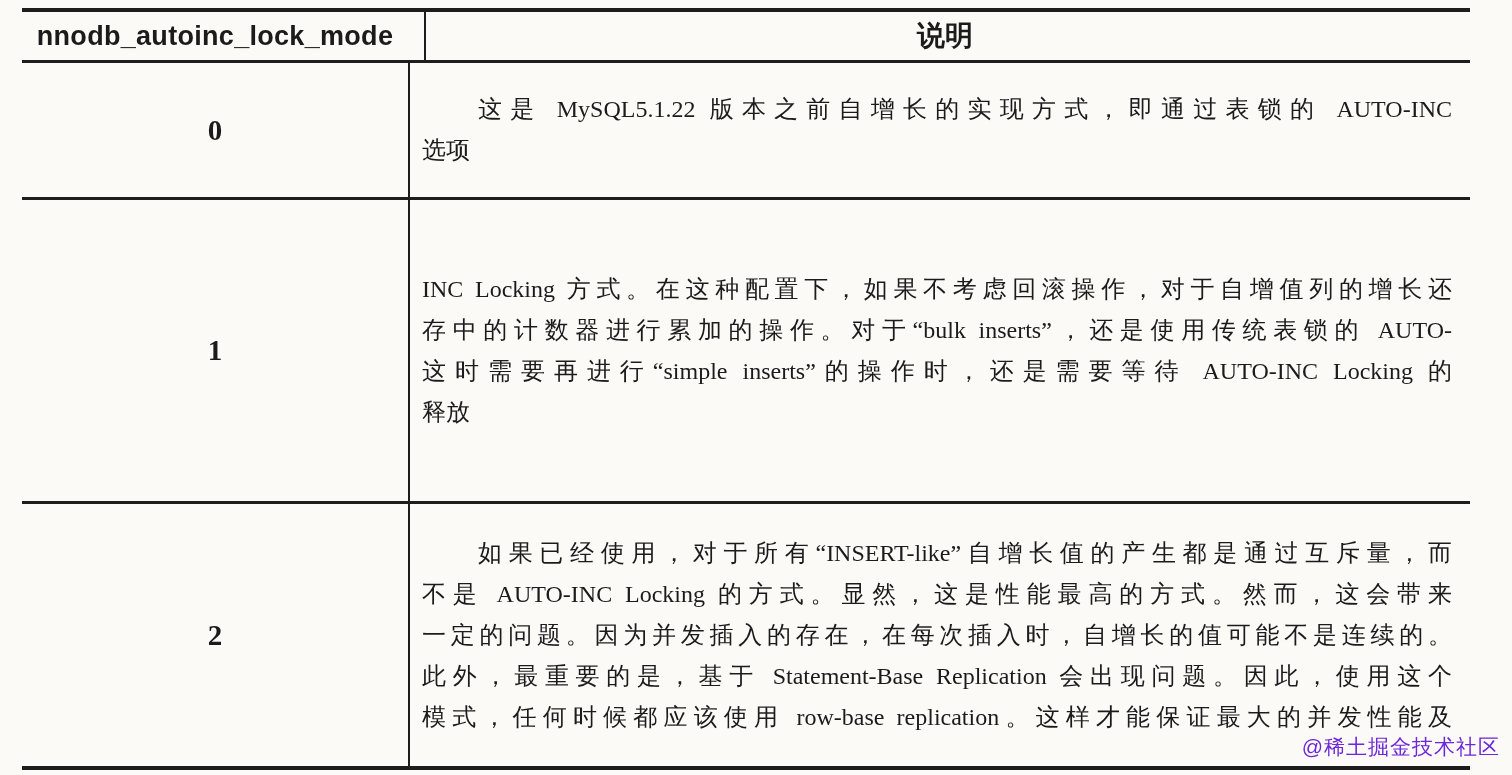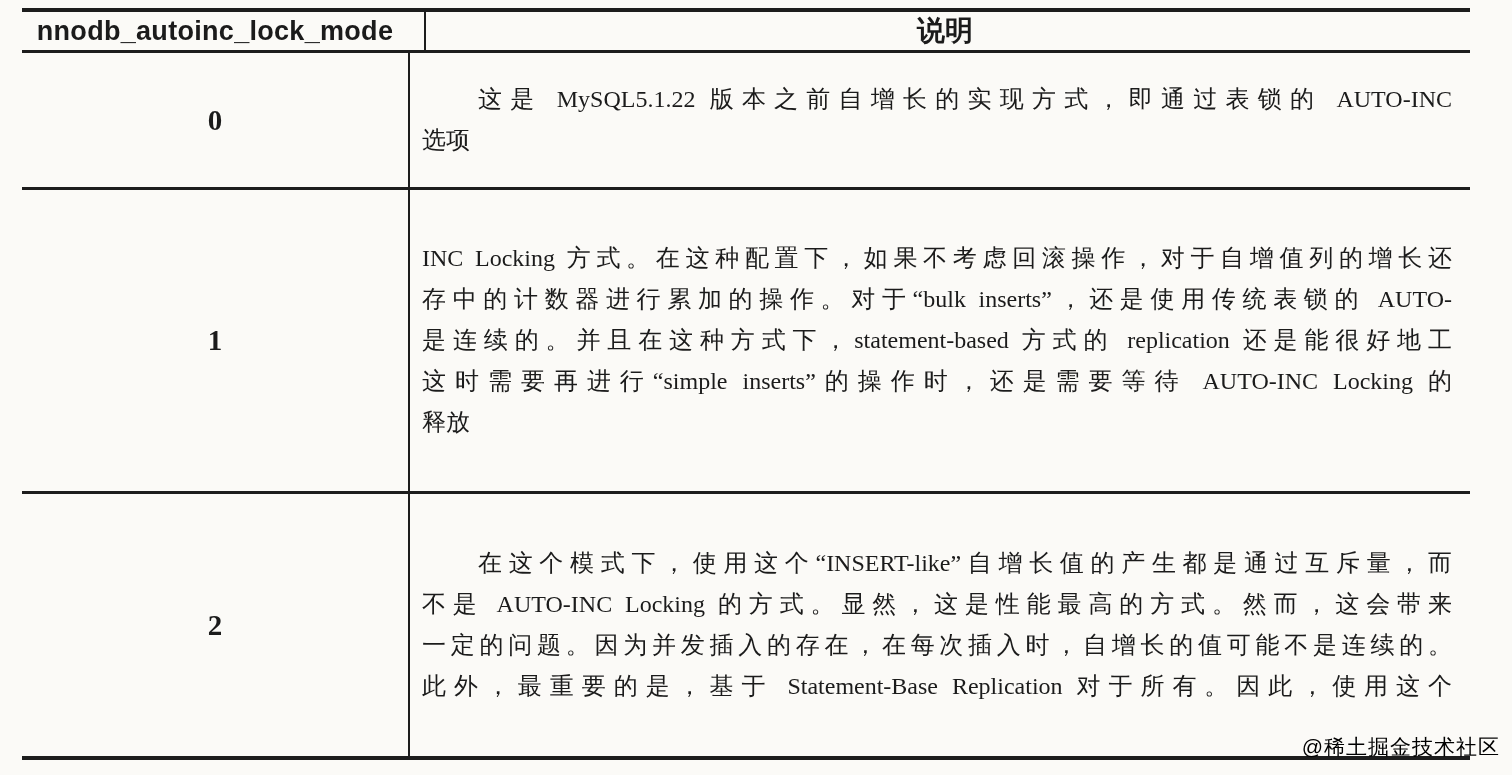--- a/index.html
+++ b/index.html
@@ -36,21 +36,21 @@
   }
   .cell-right {
     flex: 1;
     border-left: 2px solid #1d1d1d;
     padding: 0 18px 0 12px;
     display: flex;
     flex-direction: column;
     justify-content: center;
     box-sizing: border-box;
   }
-  .header-row { height: 41px; gap: 16px; }
+  .header-row { height: 51px; gap: 16px; }
   .header-param {
     font-family: "Liberation Sans", "DejaVu Sans", sans-serif;
     font-weight: 700;
     font-size: 27px;
     letter-spacing: 0.3px;
   }
   .header-desc {
     font-family: "Liberation Sans", "DejaVu Sans", sans-serif;
     font-weight: 700;
     font-size: 28px;
@@ -74,34 +74,34 @@
   .ln.short {
     text-align: left;
     text-align-last: left;
   }
   .watermark {
     position: absolute;
     right: 12px;
     bottom: 14px;
     font-family: "Liberation Sans", "DejaVu Sans", sans-serif;
     font-size: 21px;
-    color: #000000;
+    color: #6d28d9;
     letter-spacing: 1px;
   }
 </style>
 </head>
 <body>
 
 <div class="scan-table">
 
   <div class="row header-row">
     <div class="cell-left">
       <span class="header-param">nnodb_autoinc_lock_mode</span>
     </div>
-    <div class="cell-right" style="align-items:center;justify-content:flex-end;">
+    <div class="cell-right" style="align-items:center;">
       <span class="header-desc">说明</span>
     </div>
   </div>
 
   <div class="row r0">
     <div class="cell-left">
       <span class="value">0</span>
     </div>
     <div class="cell-right">
       <div class="ln first">这是 MySQL5.1.22 版本之前自增长的实现方式，即通过表锁的 AUTO-INC</div>
@@ -109,33 +109,33 @@
     </div>
   </div>
 
   <div class="row r1">
     <div class="cell-left">
       <span class="value">1</span>
     </div>
     <div class="cell-right">
       <div class="ln">INC Locking 方式。在这种配置下，如果不考虑回滚操作，对于自增值列的增长还</div>
       <div class="ln">存中的计数器进行累加的操作。对于“bulk inserts”，还是使用传统表锁的 AUTO-</div>
-      <div class="ln">是连续的。并且在这种方式下，statement-based 方式的 replication 还是能很好地工</div>
       <div class="ln">这时需要再进行“simple inserts”的操作时，还是需要等待 AUTO-INC Locking 的</div>
       <div class="ln short">释放</div>
     </div>
   </div>
 
   <div class="row r2">
     <div class="cell-left">
       <span class="value">2</span>
     </div>
     <div class="cell-right">
-      <div class="ln first">在这个模式下，使用这个“INSERT-like”自增长值的产生都是通过互斥量，而</div>
+      <div class="ln first">如果已经使用，对于所有“INSERT-like”自增长值的产生都是通过互斥量，而</div>
       <div class="ln">不是 AUTO-INC Locking 的方式。显然，这是性能最高的方式。然而，这会带来</div>
       <div class="ln">一定的问题。因为并发插入的存在，在每次插入时，自增长的值可能不是连续的。</div>
-      <div class="ln">此外，最重要的是，基于 Statement-Base Replication 对于所有。因此，使用这个</div>
+      <div class="ln">此外，最重要的是，基于 Statement-Base Replication 会出现问题。因此，使用这个</div>
+      <div class="ln">模式，任何时候都应该使用 row-base replication。这样才能保证最大的并发性能及</div>
     </div>
   </div>
 
 </div>
 
 <div class="watermark">@稀土掘金技术社区</div>
 
 </body></html>

